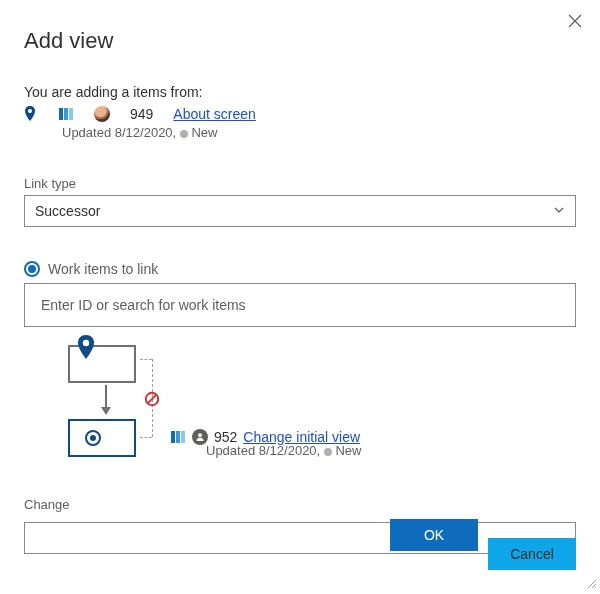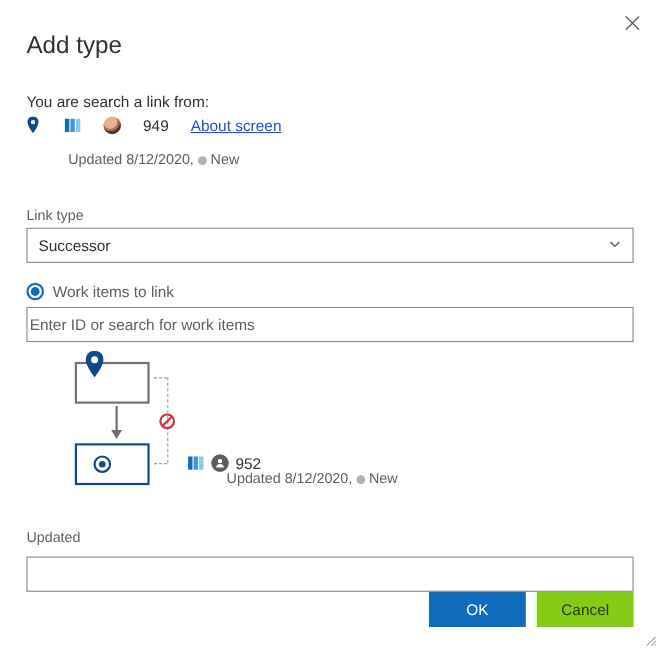--- a/index.html
+++ b/index.html
@@ -25,21 +25,21 @@
     cursor: pointer;
     color: #605e5c;
     font-size: 14px;
   }
   .line-prompt { margin-bottom: 6px; }
   .source-row {
     margin-left: 0;
     display: flex;
     align-items: flex-start;
     gap: 20px;
-    margin-bottom: 12px;
+    margin-bottom: 0;
   }
   .pin-icon { color:#0f4a8a; width:14px; display:inline-block; }
   .epic-icon { width:16px; height:16px; display:inline-flex; align-items:center; }
   .avatar {
     width:16px; height:16px; border-radius:50%;
     background: radial-gradient(circle at 40% 30%, #e7b28d 0 40%, #b76a45 45% 55%, #3d3a38 60% 100%);
     display:inline-block;
   }
   .workitem-link {
     color:#1d4ed8; text-decoration: underline;
@@ -70,37 +70,37 @@
     cursor: pointer;
     display:flex;
     align-items:center;
     font-size:14px;
   }
   .select-chevron {
     position:absolute; right:10px; top:50%; transform: translateY(-50%);
     color:#555;
   }
   .radio-row {
-    margin-top: 18px;
+    margin-top: 34px;
     display:flex; align-items:flex-start; gap:8px;
     color:#605e5c;
   }
   .radio-dot {
     width:16px; height:16px; border-radius:50%;
     border:2px solid #0f6cbd;
     display:flex; align-items:center; justify-content:center;
   }
   .radio-dot::after {
     content:""; width:8px; height:8px; border-radius:50%; background:#0f6cbd;
   }
   .input-box {
     width:100%;
     border:1px solid #8a8886;
-    height:32px;
-    padding: 0 2px;
+    height:44px;
+    padding: 0 16px;
     font-size:14px;
     outline:none;
     margin-top:6px;
   }
   .input-box::placeholder, .comment-box::placeholder { color:#605e5c; }
   .comment-box {
     width:100%;
     border:1px solid #8a8886;
     height:32px;
     padding: 0 10px;
@@ -166,40 +166,40 @@
     display:flex; gap:10px;
   }
   .btn {
     min-width:88px; height:32px;
     border:none;
     font-size:14px;
     cursor:pointer;
     padding: 0 18px;
   }
   .btn.primary { background:#0f6cbd; color:#fff; }
-  .btn.secondary { background:#84cc16; color:#323130; }
+  .btn.secondary { background:#0ea5e9; color:#323130;margin-top:19px; }
   .resize-grip {
     position:absolute; right:3px; bottom:3px; color:#a19f9d; font-size:10px; letter-spacing:-2px;
     transform: rotate(0deg);
   }
 </style>
 </head>
 <body>
 
 
 
 <div class="close-x">
   <svg width="14" height="14" viewBox="0 0 14 14">
       <path d="M1 1 L13 13 M13 1 L1 13" stroke="#605e5c" stroke-width="1.2" fill="none"></path>
     </svg>
 </div>
 
-<h1 class="title">Add type</h1>
-
-<div class="line-prompt">You are search a link from:</div>
+<h1 class="title">Add view</h1>
+
+<div class="line-prompt">You are adding a items from:</div>
 
 <div class="source-row">
   <span class="pin-icon">
     <svg width="12" height="16" viewBox="0 0 12 16">
         <path d="M6 0C3 0 1 2 1 5c0 4 5 10 5 10s5-6 5-10C11 2 9 0 6 0z" fill="#0f4a8a"></path>
         <circle cx="6" cy="5" r="2" fill="#fff"></circle>
       </svg>
   </span>
   <span class="epic-icon">
     <svg width="16" height="16" viewBox="0 0 16 16">
@@ -273,29 +273,30 @@
           <rect x="11" y="2" width="4" height="12" fill="#8cc7f0"></rect>
         </svg>
     </span>
     <span class="person-icon">
       <svg width="10" height="10" viewBox="0 0 10 10">
           <circle cx="5" cy="3.2" r="2" fill="#fff"></circle>
           <path d="M1.5 9c0-2 1.5-3.2 3.5-3.2S8.5 7 8.5 9z" fill="#fff"></path>
         </svg>
     </span>
     <span class="wid">952</span>
+    <a class="workitem-link">Change initial view</a>
   </div>
   <div class="linked-meta">
     <span>Updated 8/12/2020,</span>
     <span class="state-dot"></span>
     <span>New</span>
   </div>
 </div>
 
-<div class="field-label">Updated</div>
+<div class="field-label">Change</div>
 <input class="comment-box" type="text" style="">
 
 <div class="footer">
   <button class="btn primary">OK</button>
   <button class="btn secondary">Cancel</button>
 </div>
 
 <div class="resize-grip">
   <svg width="12" height="12" viewBox="0 0 12 12">
     <line x1="3" y1="11" x2="11" y2="3" stroke="#a19f9d" stroke-width="1"></line>

